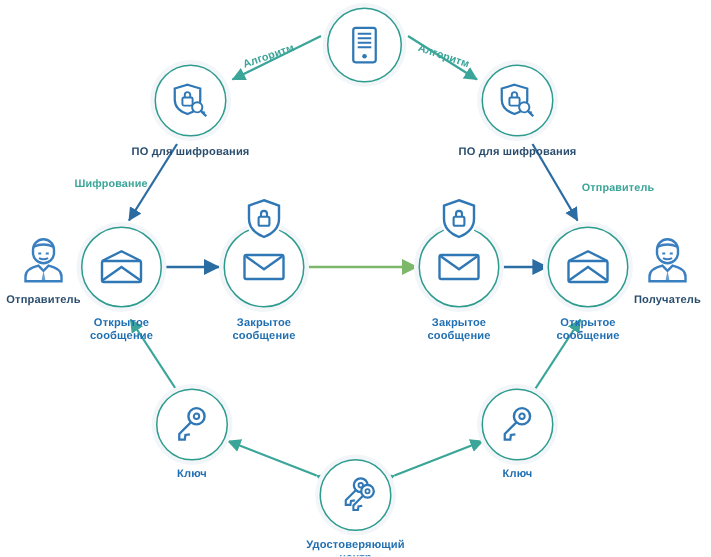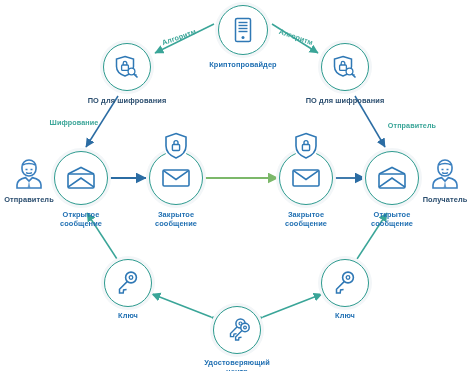--- a/index.html
+++ b/index.html
@@ -112,21 +112,20 @@
       <svg width="20" height="26" viewBox="0 0 20 26">
         <rect x="2.5" y="1.5" width="15" height="23" rx="1.6" fill="none" stroke="#2f78b5" stroke-width="1.5"></rect>
         <line x1="5.5" y1="5.5" x2="14.5" y2="5.5" stroke="#2f78b5" stroke-width="1.4"></line>
         <line x1="5.5" y1="8.5" x2="14.5" y2="8.5" stroke="#2f78b5" stroke-width="1.4"></line>
         <line x1="5.5" y1="11.5" x2="14.5" y2="11.5" stroke="#2f78b5" stroke-width="1.4"></line>
         <line x1="5.5" y1="14.5" x2="14.5" y2="14.5" stroke="#2f78b5" stroke-width="1.4"></line>
         <circle cx="10" cy="20.5" r="1.5" fill="#2f78b5"></circle>
       </svg>
     </span>
   </div>
-  <div class="node-label" style="left:243px; top:60px; width:120px;">Криптопровайдер</div>
 
   <div class="node ring" style="left:127px; top:67px; width:48px; height:48px;">
     <span>
       <svg width="26" height="26" viewBox="0 0 26 26">
         <path d="M11 2.5 L19.5 5 V12.5 C19.5 17.5 15.5 20.5 11 22 C6.5 20.5 2.5 17.5 2.5 12.5 V5 Z" fill="none" stroke="#2f78b5" stroke-width="1.5"></path>
         <rect x="7.6" y="11" width="6.8" height="5.4" rx="1" fill="none" stroke="#2f78b5" stroke-width="1.3"></rect>
         <path d="M9.2 11 V9.2 a1.8 1.8 0 0 1 3.6 0 V11" fill="none" stroke="#2f78b5" stroke-width="1.3"></path>
         <circle cx="17.5" cy="17.5" r="3.4" fill="#fff" stroke="#2f78b5" stroke-width="1.3"></circle>
         <path d="M19.6 19.6 L23.5 23.5" stroke="#2f78b5" stroke-width="1.6"></path>
         <path d="M21 21.8 L22.4 20.4" stroke="#2f78b5" stroke-width="1.3"></path>

